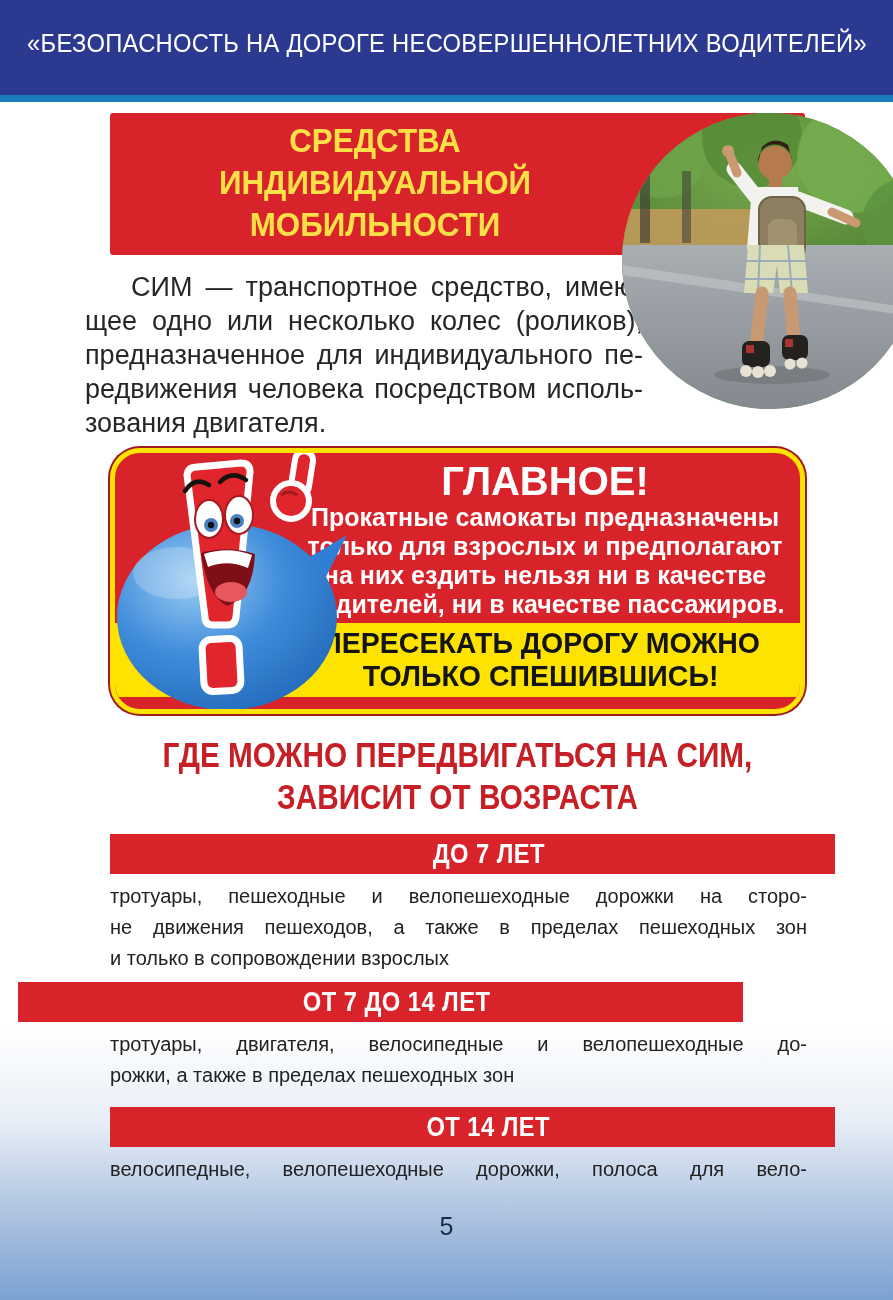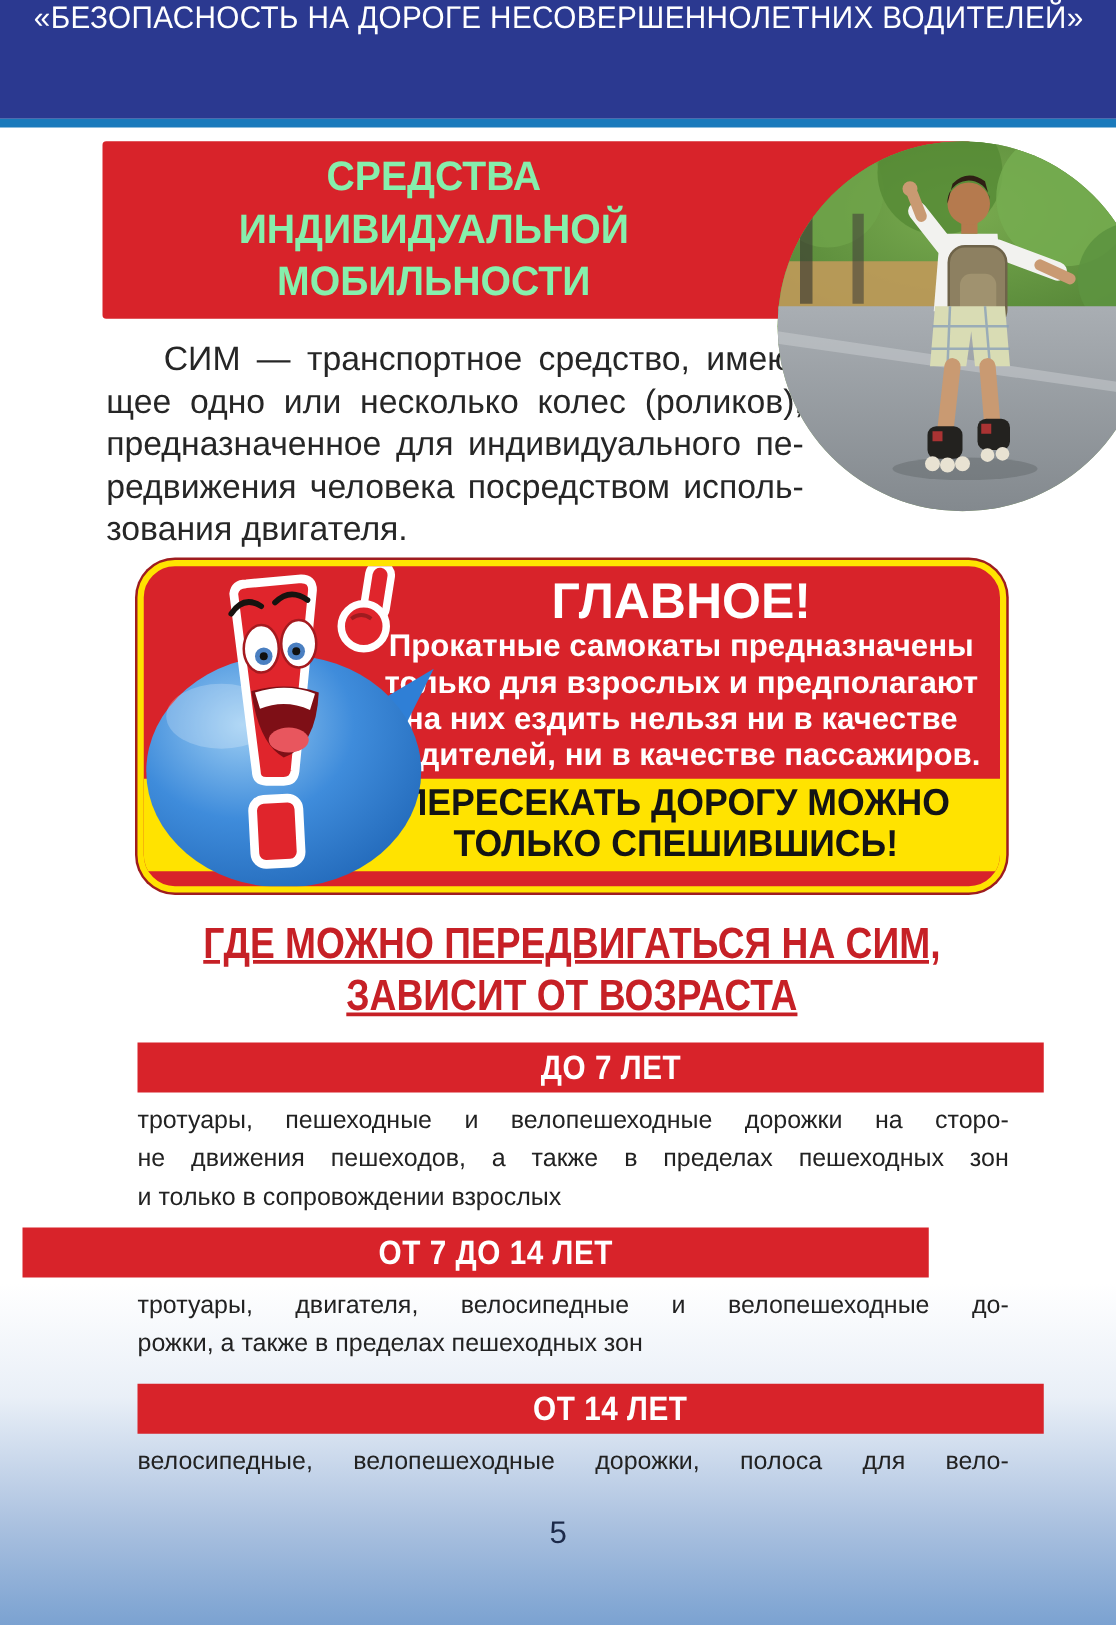--- a/index.html
+++ b/index.html
@@ -2,29 +2,29 @@
 <html><head>
 <meta charset="utf-8">
 <style>
   html,body{margin:0;padding:0;}
   body{font-family:"Liberation Sans",sans-serif;}
   .page{
     position:relative;width:893px;height:1300px;overflow:hidden;
     background:linear-gradient(180deg,#ffffff 0%,#ffffff 79%,#e9eff7 86%,#a9c0df 94%,#7ba2d1 100%);
   }
   .topbar{
-    height:95px;background:#2b3990;display:flex;align-items:flex-start;justify-content:center;
+    height:95px;background:#2b3990;display:flex;align-items:center;justify-content:center;
     padding-bottom:9px;box-sizing:border-box;
   }
   .topbar-text{color:#ffffff;font-size:25px;white-space:nowrap;transform:scaleX(0.95);letter-spacing:0.3px;}
   .stripe{height:7px;background:#1a7abc;}
   .content{position:relative;}
 
   .title-banner{
-    margin:11px 0 0 82px;width:695px;box-sizing:border-box;background:#d8232a;color:#86efac;
+    margin:11px 0 0 110px;width:695px;box-sizing:border-box;background:#d8232a;color:#fde047;
     text-align:center;font-weight:bold;font-size:33px;line-height:42px;
     padding:7px 175px 9px 10px;border-radius:3px;
   }
   .title-banner .cond{transform:scaleX(0.95);}
 
   .photo-circle{
     position:absolute;left:622px;top:0px;width:296px;height:296px;border-radius:50%;
     overflow:hidden;background:#7da05a;
   }
   .photo-circle svg{display:block;}
@@ -174,21 +174,21 @@
         <path d="M89,109 Q114,101 137,110 L133,123 Q113,114 93,122 Z" fill="#ffffff"></path>
         <ellipse cx="116" cy="147" rx="16" ry="10" fill="#e8565e"></ellipse>
         <g stroke="#ffffff" stroke-width="6" stroke-linejoin="round" stroke-linecap="round">
           <rect x="178" y="6" width="18" height="44" rx="9" fill="#e0252c" transform="rotate(9 187 28)"></rect>
           <circle cx="176" cy="56" r="18" fill="#e0252c"></circle>
         </g>
         <path d="M166,50 Q174,44 182,50" stroke="#9e1c1f" stroke-width="3" fill="none"></path>
       </svg>
     </section>
 
-    <h2 class="age-heading" style="margin-bottom:0;text-decoration:underline;">
+    <h2 class="age-heading" style="margin-bottom:0;">
       <div class="cond">ГДЕ МОЖНО ПЕРЕДВИГАТЬСЯ НА СИМ,</div>
       <div class="cond">ЗАВИСИТ ОТ ВОЗРАСТА</div>
     </h2>
 
     <div class="age-bar">
       <span>ДО 7 ЛЕТ</span>
     </div>
     <div class="age-text">
       <div class="jline">тротуары, пешеходные и велопешеходные дорожки на сторо-</div>
       <div class="jline">не движения пешеходов, а также в пределах пешеходных зон</div>

